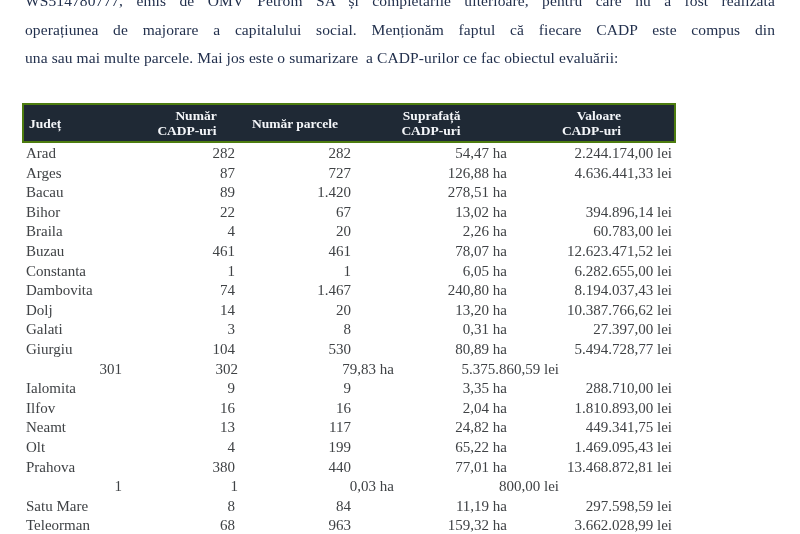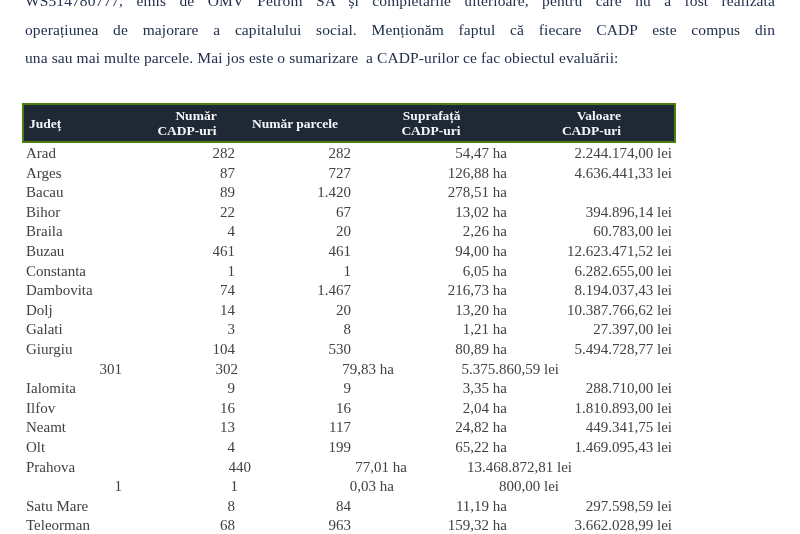--- a/index.html
+++ b/index.html
@@ -134,49 +134,49 @@
           <div class="tcell c1">Braila</div>
           <div class="tcell c2">4</div>
           <div class="tcell c3">20</div>
           <div class="tcell c4">2,26 ha</div>
           <div class="tcell c5">60.783,00 lei</div>
         </div>
         <div class="trow">
           <div class="tcell c1">Buzau</div>
           <div class="tcell c2">461</div>
           <div class="tcell c3">461</div>
-          <div class="tcell c4">94,00 ha</div>
+          <div class="tcell c4">78,07 ha</div>
           <div class="tcell c5">12.623.471,52 lei</div>
         </div>
         <div class="trow">
           <div class="tcell c1">Constanta</div>
           <div class="tcell c2">1</div>
           <div class="tcell c3">1</div>
           <div class="tcell c4">6,05 ha</div>
           <div class="tcell c5">6.282.655,00 lei</div>
         </div>
         <div class="trow">
           <div class="tcell c1">Dambovita</div>
           <div class="tcell c2">74</div>
           <div class="tcell c3">1.467</div>
-          <div class="tcell c4">216,73 ha</div>
+          <div class="tcell c4">240,80 ha</div>
           <div class="tcell c5">8.194.037,43 lei</div>
         </div>
         <div class="trow">
           <div class="tcell c1">Dolj</div>
           <div class="tcell c2">14</div>
           <div class="tcell c3">20</div>
           <div class="tcell c4">13,20 ha</div>
           <div class="tcell c5">10.387.766,62 lei</div>
         </div>
         <div class="trow">
           <div class="tcell c1">Galati</div>
           <div class="tcell c2">3</div>
           <div class="tcell c3">8</div>
-          <div class="tcell c4">1,21 ha</div>
+          <div class="tcell c4">0,31 ha</div>
           <div class="tcell c5">27.397,00 lei</div>
         </div>
         <div class="trow">
           <div class="tcell c1">Giurgiu</div>
           <div class="tcell c2">104</div>
           <div class="tcell c3">530</div>
           <div class="tcell c4">80,89 ha</div>
           <div class="tcell c5">5.494.728,77 lei</div>
         </div>
         <div class="trow">
@@ -208,20 +208,21 @@
         </div>
         <div class="trow">
           <div class="tcell c1">Olt</div>
           <div class="tcell c2">4</div>
           <div class="tcell c3">199</div>
           <div class="tcell c4">65,22 ha</div>
           <div class="tcell c5">1.469.095,43 lei</div>
         </div>
         <div class="trow">
           <div class="tcell c1">Prahova</div>
+          <div class="tcell c2">380</div>
           <div class="tcell c3">440</div>
           <div class="tcell c4">77,01 ha</div>
           <div class="tcell c5">13.468.872,81 lei</div>
         </div>
         <div class="trow">
           <div class="tcell c2">1</div>
           <div class="tcell c3">1</div>
           <div class="tcell c4">0,03 ha</div>
           <div class="tcell c5">800,00 lei</div>
         </div>

